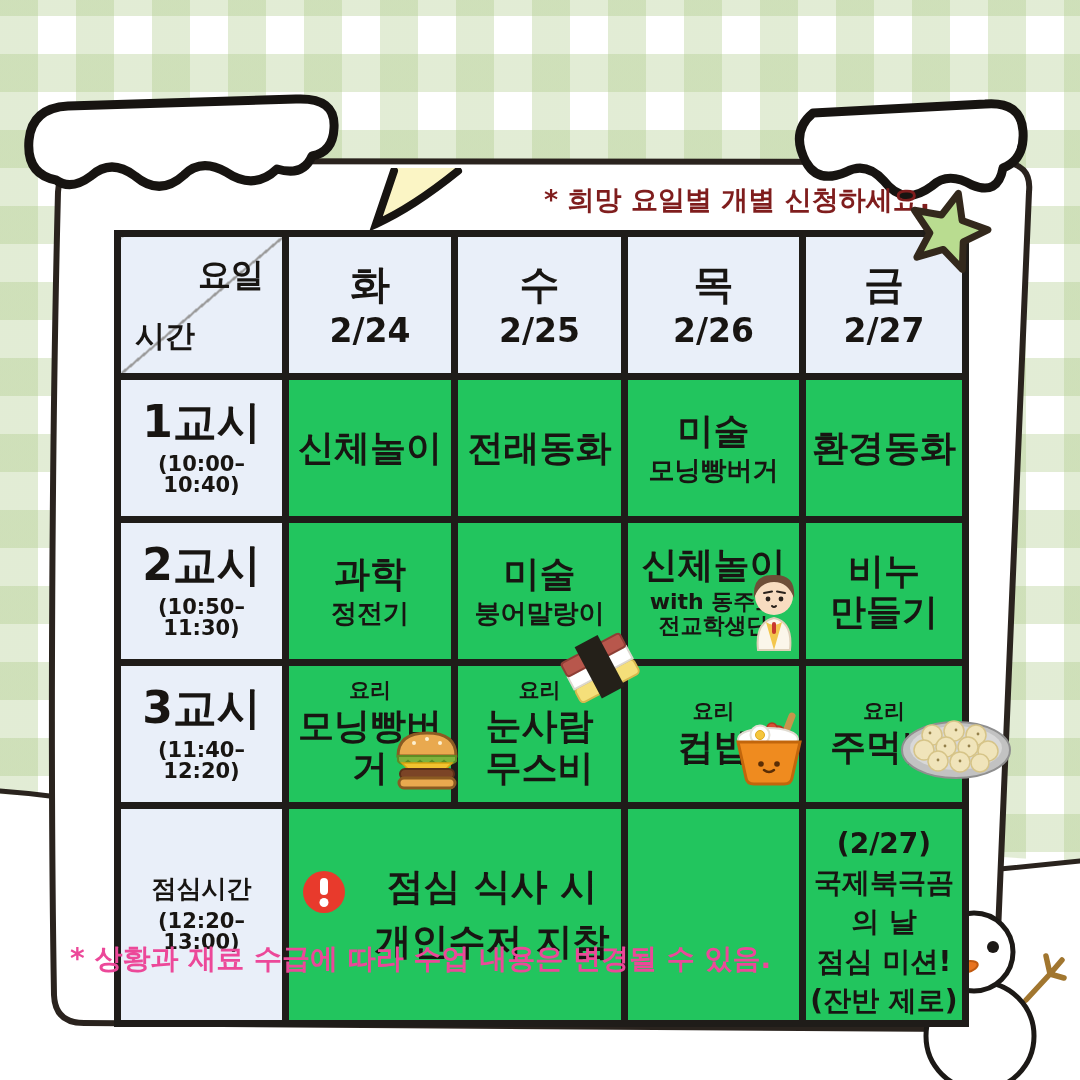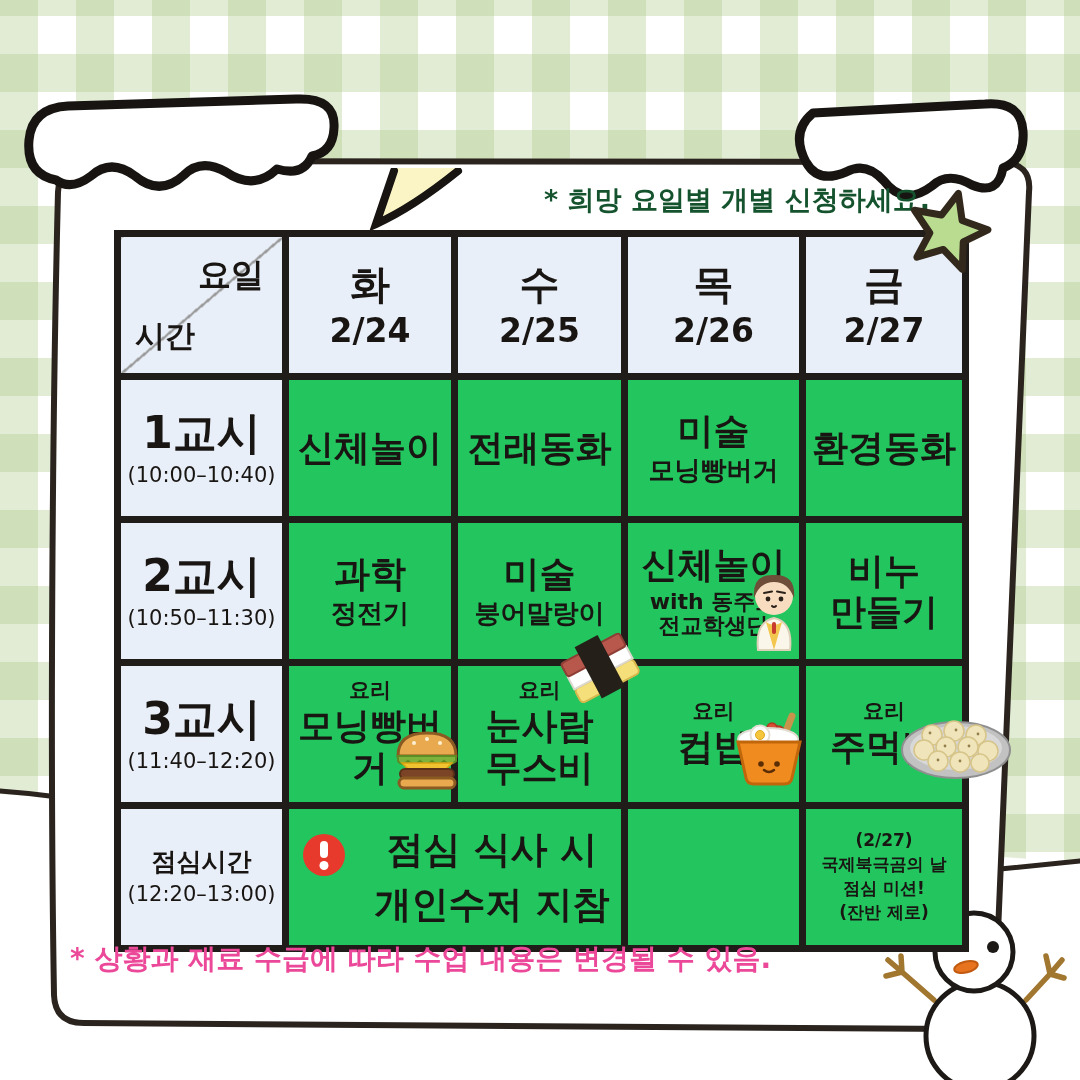--- a/index.html
+++ b/index.html
@@ -11,44 +11,44 @@
     repeating-linear-gradient(90deg, rgba(170,200,132,.34) 0 38px, rgba(170,200,132,0) 38px 76px);}
   .scene{position:absolute;inset:0;z-index:1;pointer-events:none;}
   .layer{position:absolute;z-index:3;}
   
   .bubble{position:absolute;left:335px;top:35px;width:440px;height:140px;box-sizing:border-box;
     background:#fbf5c5;border:8px solid #171411;border-radius:34px;z-index:3;
     display:flex;align-items:center;justify-content:center;}
   .bubble .t{font-size:55px;font-weight:bold;letter-spacing:1px;white-space:pre;}
   .tail{position:absolute;left:368px;top:168px;z-index:3;}
   
-  .note-top{position:absolute;top:182px;right:150px;font-size:27px;font-weight:bold;color:#14532d;z-index:3;}
+  .note-top{position:absolute;top:182px;right:150px;font-size:27px;font-weight:bold;color:#7f1d1d;z-index:3;}
   .note-bottom{position:absolute;top:940px;left:70px;width:940px;text-align:left;
     font-size:28px;font-weight:bold;color:#ec4899;z-index:3;}
   
   table.tt{position:absolute;left:114px;top:230px;width:848px;border-collapse:collapse;
     table-layout:fixed;z-index:2;background:#22c55e;}
   table.tt td{border:7px solid #1f1c19;padding:0;text-align:center;vertical-align:middle;color:#181512;height:136px;}
   td.hd{background:#e9eff9;}
   td.corner{position:relative;background:
     linear-gradient(to bottom right, rgba(0,0,0,0) calc(50% - 1.2px), #9a9a9a calc(50% - 1.2px), #9a9a9a calc(50% + 1.2px), rgba(0,0,0,0) calc(50% + 1.2px)), #e9eff9;}
   .corner-col{position:absolute;top:16px;right:18px;font-size:33px;font-weight:bold;}
   .corner-row{position:absolute;bottom:16px;left:14px;font-size:30px;font-weight:bold;}
   .day-label{font-size:40px;font-weight:bold;line-height:1;}
   .day-date{font-size:33px;font-weight:bold;margin-top:10px;line-height:1;}
   .period-name{font-size:44px;font-weight:bold;line-height:1;}
   .period-name.small{font-size:25px;}
-  .period-time{font-size:21px;font-weight:normal;margin-top:10px;line-height:1;}
+  .period-time{font-size:21px;font-weight:bold;margin-top:10px;line-height:1;}
   .cell-tag{font-size:21px;font-weight:bold;line-height:1;margin-bottom:4px;}
   .cell-main{font-size:36px;font-weight:bold;line-height:1.15;white-space:pre-line;}
   .cell-sub{font-size:26px;font-weight:bold;margin-top:5px;line-height:1.15;white-space:pre-line;}
   .cell-sub.tight{font-size:22px;line-height:1.1;}
   .lunch-wrap{display:flex;align-items:flex-start;justify-content:center;gap:28px;}
   .lunch-text{font-size:37px;font-weight:bold;line-height:1.5;white-space:pre-line;text-align:center;}
-  .friday-lunch{font-size:17px;font-weight:bold;line-height:1.4;white-space:pre-line;}
+  .friday-lunch{font-size:28px;font-weight:bold;line-height:1.4;white-space:pre-line;margin-top:15px;}
 </style>
 </head>
 <body>
 
 <div class="canvas">
 
   <div class="plaid"></div>
 
   <svg class="scene" width="1080" height="1080" viewBox="0 0 1080 1080">
     <g>

